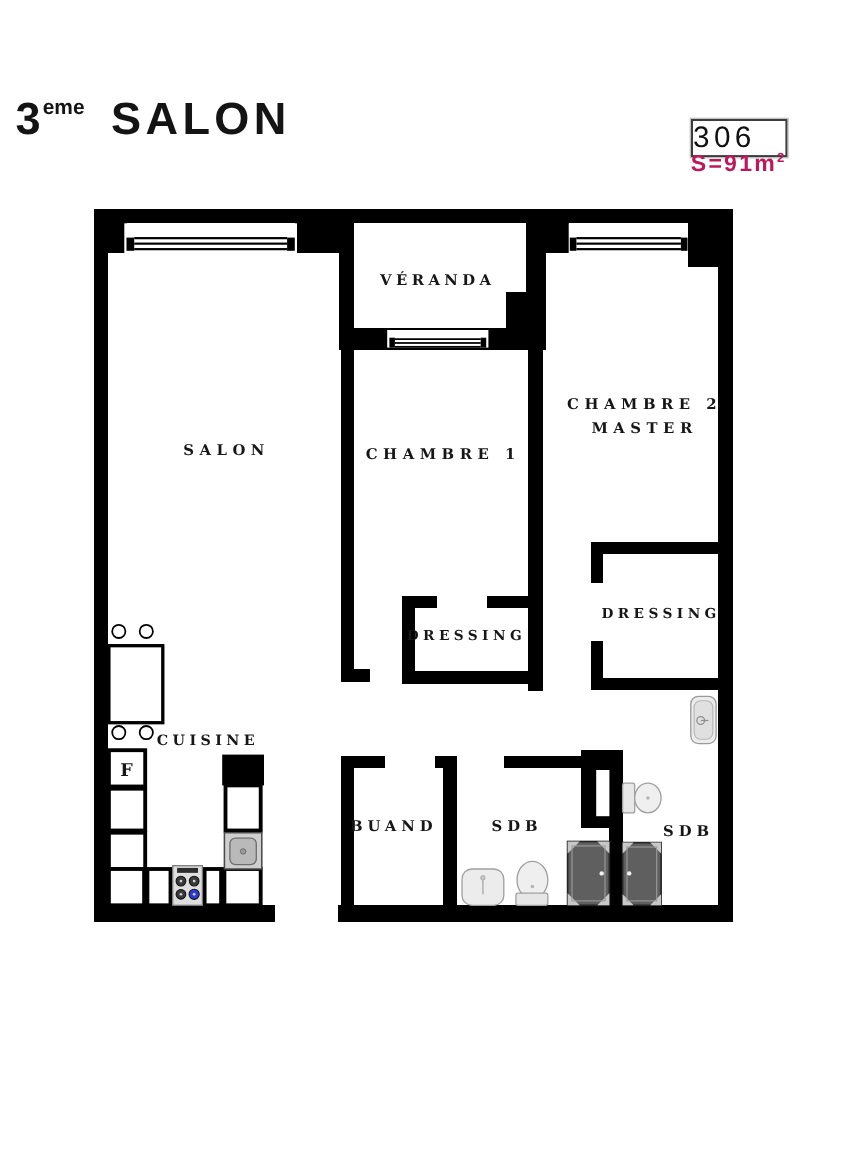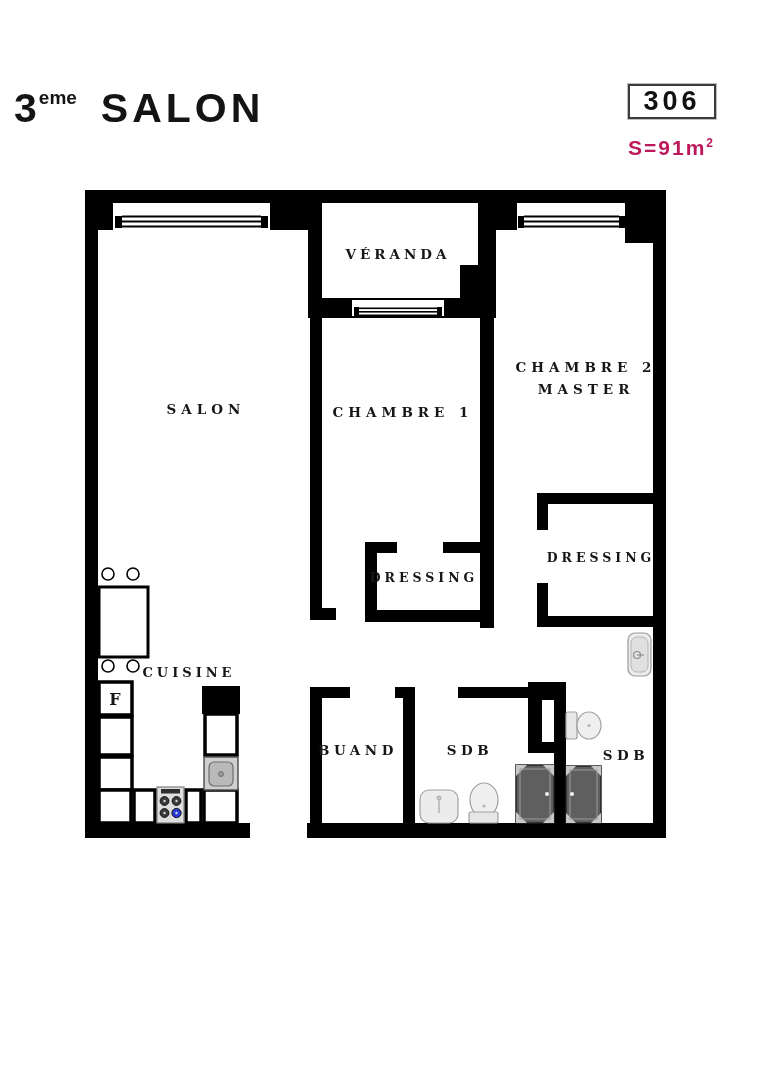--- a/index.html
+++ b/index.html
@@ -7,24 +7,24 @@
     width:768px;height:1066px;position:relative;background:#ffffff;
     font-family:"Liberation Sans",sans-serif;overflow:hidden;
   }
   .title{
     position:absolute;left:14px;top:88px;color:#141414;
     font-weight:700;font-size:41px;letter-spacing:2px;line-height:1;
   }
   .title sup{font-size:19px;letter-spacing:0;vertical-align:18px;margin-right:20px;}
   .title .etage{margin-left:4px;letter-spacing:4px;}
   .unit-box{
-    position:absolute;left:628px;top:84px;width:84px;height:31px;
+    position:absolute;left:628px;top:108px;width:84px;height:31px;
     border:2px solid #3c3c3c;outline:1px solid #bdbdbd;background:#fff;
-    display:flex;align-items:center;justify-content:center;
-    font-weight:700;font-size:27px;letter-spacing:4px;color:#101010;
+    display:flex;align-items:center;justify-content:flex-start;
+    font-weight:400;font-size:27px;letter-spacing:4px;color:#101010;
   }
   .area{
     position:absolute;left:600px;top:136px;width:113px;text-align:right;
     font-weight:700;font-size:21px;letter-spacing:2px;color:#be185d;
   }
   .area sup{font-size:12px;vertical-align:8px;letter-spacing:0;}
   svg text{
     font-family:"DejaVu Serif","Liberation Serif",serif;
     font-weight:700;fill:#161616;
   }

